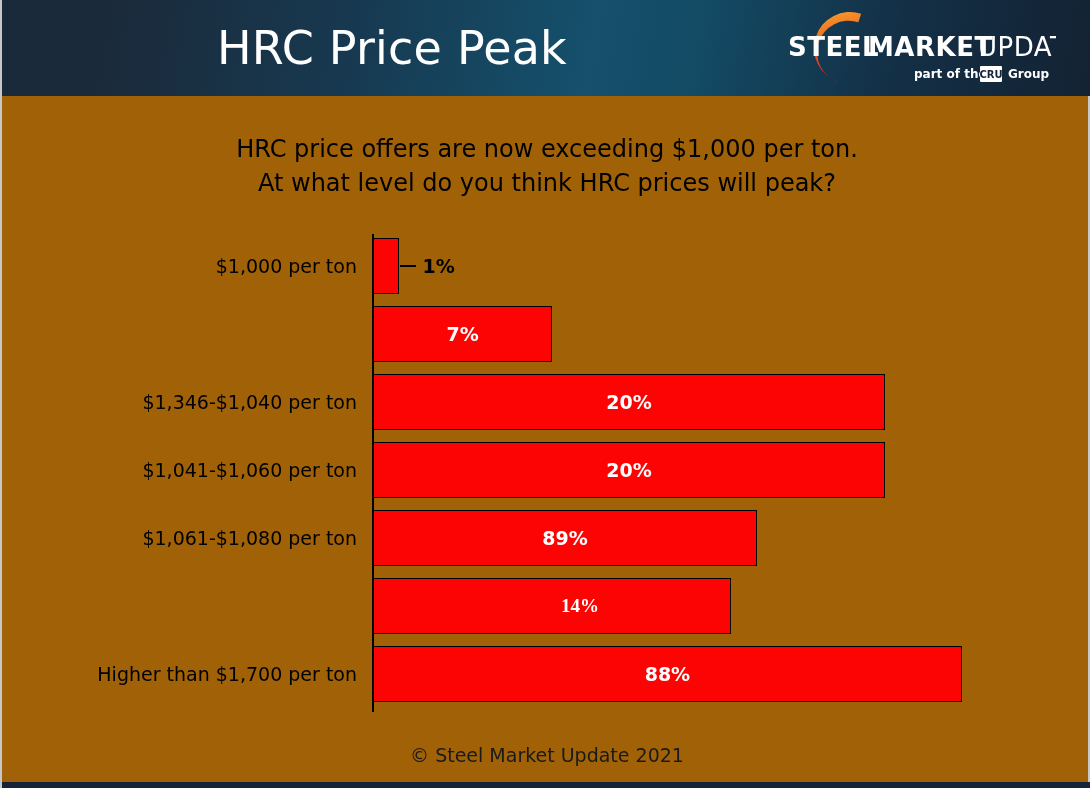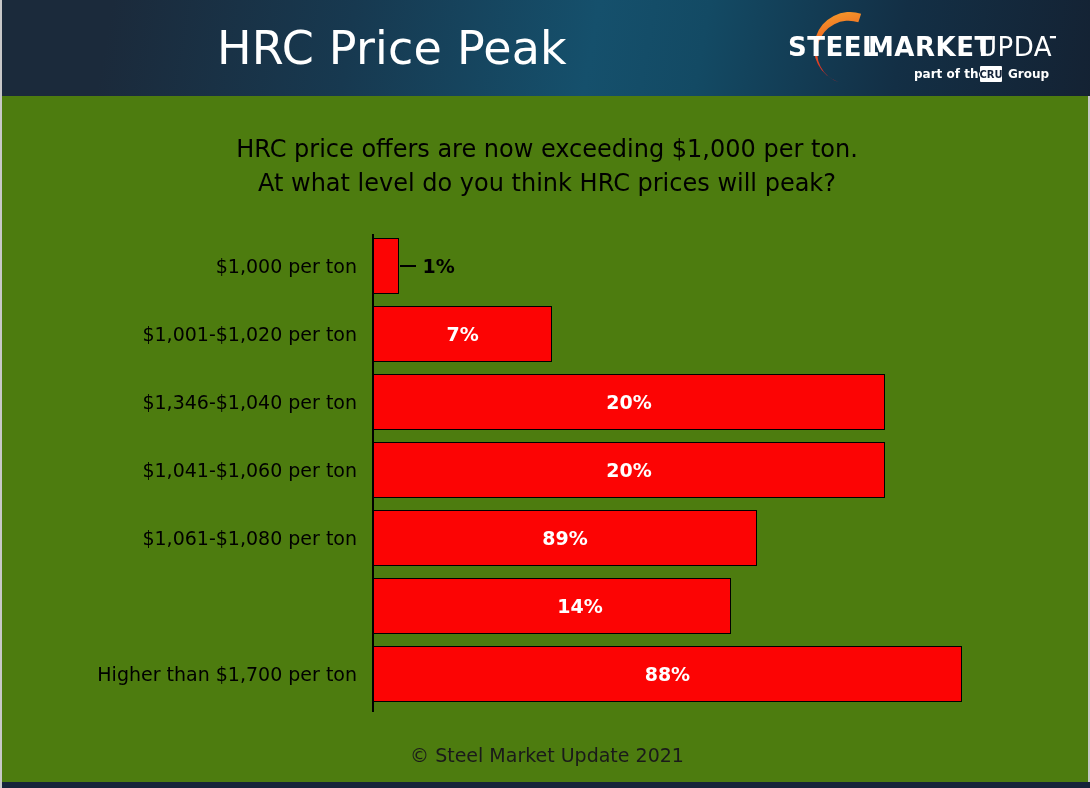--- a/index.html
+++ b/index.html
@@ -11,21 +11,21 @@
     height: 788px;
     background: #ffffff;
     font-family: "Liberation Sans", sans-serif;
     overflow: hidden;
   }
 
   .slide {
     position: relative;
     width: 1090px;
     height: 788px;
-    background: #4d7c0f;
+    background: #a16207;
     box-sizing: border-box;
     border-left: 2px solid #c8c8c8;
     border-right: 2px solid #c8c8c8;
   }
 
   
   .header {
     position: absolute;
     left: 0;
     top: 0;
@@ -227,42 +227,41 @@
 
   <div class="chart" id="chart">
     <div class="axis-line"></div>
   <div class="row" style="top: 0px;">
         <div class="cat-label">$1,000 per ton</div>
         <div class="bar" style="width: 25.6px; background: rgb(252, 4, 4); border-color: rgb(0, 0, 0);"></div>
         <div class="leader" style="left: 397.6px;"></div>
         <div class="bar-value outside" style="left: 410.6px;">1%</div>
       </div>
       <div class="row" style="top: 68px;">
-        <div class="cat-label">$1,001-$1,020 per ton</div>
         <div class="bar" style="width: 179.2px; background: rgb(252, 4, 4); border-color: rgb(0, 0, 0);"></div>
         <div class="bar-value" style="left: 371px; width: 179.2px;">7%</div>
       </div>
       <div class="row" style="top: 136px;">
         <div class="cat-label">$1,346-$1,040 per ton</div>
         <div class="bar" style="width: 512px; background: rgb(252, 4, 4); border-color: rgb(0, 0, 0);"></div>
         <div class="bar-value" style="left: 371px; width: 512px;">20%</div>
       </div>
       <div class="row" style="top: 204px;">
         <div class="cat-label">$1,041-$1,060 per ton</div>
         <div class="bar" style="width: 512px; background: rgb(252, 4, 4); border-color: rgb(0, 0, 0);"></div>
         <div class="bar-value" style="left: 371px; width: 512px;">20%</div>
       </div>
       <div class="row" style="top: 272px;">
         <div class="cat-label">$1,061-$1,080 per ton</div>
         <div class="bar" style="width: 384px; background: rgb(252, 4, 4); border-color: rgb(0, 0, 0);"></div>
         <div class="bar-value" style="left: 371px; width: 384px;">89%</div>
       </div>
       <div class="row" style="top: 340px;">
         <div class="bar" style="width: 358.4px; background: rgb(252, 4, 4); border-color: rgb(0, 0, 0);"></div>
-        <div class="bar-value" style="left: 371px; width: 414px;">14%</div>
+        <div class="bar-value" style="left: 371px; width: 414px; font-family: Liberation Serif, serif;">14%</div>
       </div>
       <div class="row" style="top: 408px;">
         <div class="cat-label">Higher than $1,700 per ton</div>
         <div class="bar" style="width: 588.8px; background: rgb(252, 4, 4); border-color: rgb(0, 0, 0);"></div>
         <div class="bar-value" style="left: 371px; width: 588.8px;">88%</div>
       </div>
     </div>
 
   <div class="footer">© Steel Market Update 2021</div>
 

